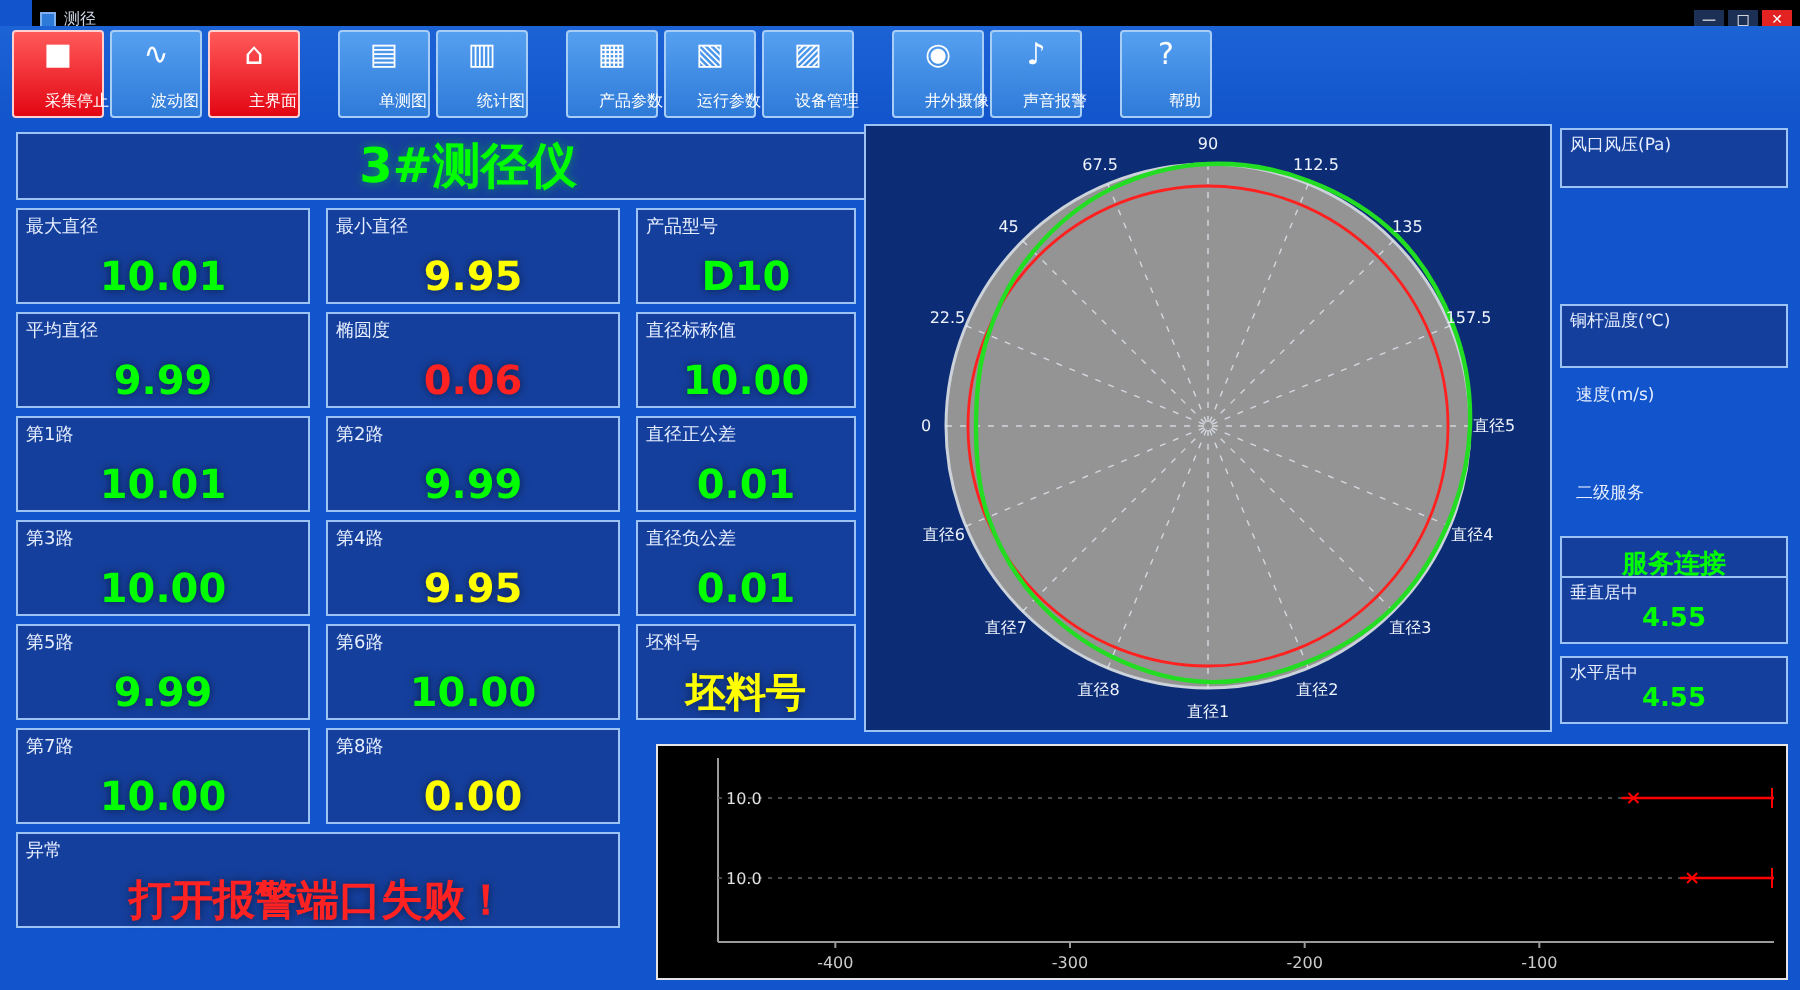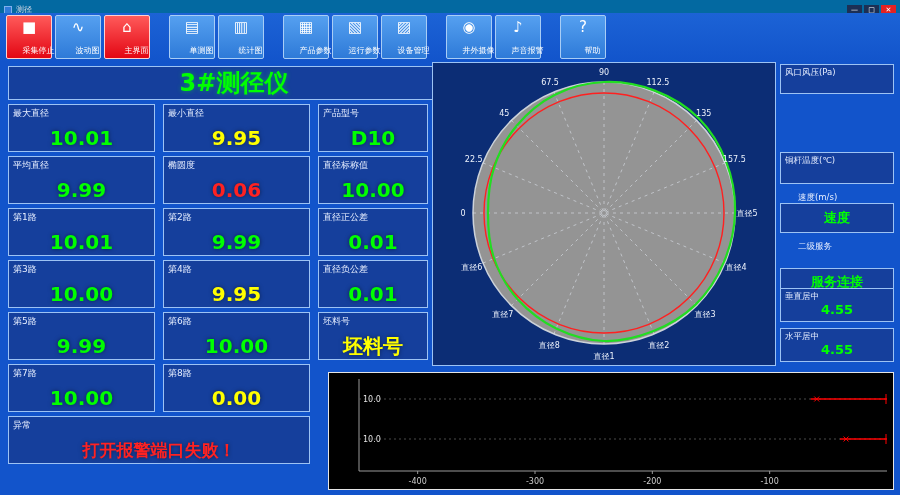--- a/index.html
+++ b/index.html
@@ -1,21 +1,21 @@
 <!DOCTYPE html>
 <html><head>
 <meta charset="utf-8">
 <style>
   * { box-sizing: border-box; margin: 0; padding: 0; }
   html,body { background:#0a0f1e; }
   body { font-family:"DejaVu Sans","Liberation Sans",sans-serif; }
   #app { position:relative; width:900px; height:495px; background:#1254cb; overflow:hidden; }
 
   
-  .titlebar { position:absolute; top:0; left:0; right:0; height:19px; background:#0369a1;
+  .titlebar { position:absolute; top:0; left:16px; right:0; height:19px; background:#000000;
               display:flex; align-items:center; padding:0 4px; color:#cfd6e4; font-size:8px; }
   .app-icon { width:8px; height:8px; background:#2e7ad8; border:1px solid #7fb0ec; margin-right:4px; }
   .win-btns { margin-left:auto; display:flex; gap:2px; }
   .win-btn  { width:15px; height:10px; font-size:7px; line-height:10px; text-align:center;
               color:#fff; background:#1c2f55; cursor:pointer; }
   .win-btn.close { background:#e32222; }
 
   
   .toolbar { position:absolute; top:13px; left:0; right:0; height:49px;
              background:linear-gradient(#1c63d6,#1254cb); display:flex; align-items:flex-start; padding:2px 6px; }
@@ -33,34 +33,34 @@
                  font-size:24px; font-weight:bold; text-shadow:0 0 5px rgba(0,255,0,.4); }
   .grid { position:absolute; left:8px; top:104px; display:grid;
           grid-template-columns:147px 147px 110px; grid-auto-rows:48px; gap:4px 8px; }
   .cell { position:relative; background:#153f9c; border:1px solid #9dc3f4; }
   .cell .cl { position:absolute; top:2px; left:4px; font-size:9px; color:#e6eeff; }
   .cell .cv { position:absolute; inset:0; display:flex; align-items:center; justify-content:center;
               padding-top:8px; font-size:20px; font-weight:bold; text-shadow:0 0 4px rgba(0,0,0,.5);margin-top:12px; }
   .cell.r6c1 { grid-row:6; grid-column:1; }
   .cell.r6c2 { grid-row:6; grid-column:2; }
   .cell.r7   { grid-row:7; grid-column:1 / span 2; }
-  .cell.r7 .cv { font-size:17px; }
+  .cell.r7 .cv { font-size:21px; }
 
   
   .polar-panel { position:absolute; left:432px; top:62px; width:344px; height:304px;
                  background:#0c2d75; border:1px solid #9dc3f4; }
 
   
   .rcol { position:absolute; left:780px; top:62px; width:114px; height:302px; }
   .rbox { position:absolute; left:0; width:114px; background:#153f9c; border:1px solid #9dc3f4;padding-left:24px; }
   .rlabel-in { position:absolute; top:2px; left:4px; font-size:8.5px; color:#e6eeff; }
   .rvalue { position:absolute; inset:0; display:flex; align-items:center; justify-content:center;
             font-size:13px; font-weight:bold; }
   .rvalue.pt { padding-top:8px; }
-  .rext { position:absolute; left:18px; font-size:8.5px; color:#e6eeff; }
+  .rext { position:absolute; left:8px; font-size:8.5px; color:#e6eeff; }
   #rbox0 { top:2px;  height:30px; }
   #rbox1 { top:46px; height:30px; }
   #rbox2 { top:90px; height:32px; }
   #rlabel3 { top:130px; }
   #rbox3 { top:141px; height:30px; }
   #rlabel4 { top:179px; }
   #rbox4 { top:190px; height:28px;margin-top:16px; }
   #rbox5 { top:226px; height:34px; }
   #rbox6 { top:266px; height:34px; }
 
@@ -242,23 +242,20 @@
   </div>
 
   <div class="rcol">
     <div class="rbox" id="rbox0">
       <span class="rlabel-in">风口风压(Pa)</span>
     </div>
     <div class="rbox" id="rbox2">
       <span class="rlabel-in">铜杆温度(℃)</span>
     </div>
     <div class="rext" id="rlabel3">速度(m/s)</div>
-    <div class="rbox" id="rbox3">
-      <span class="rvalue" style="color: rgb(0, 255, 0);">速度</span>
-    </div>
     <div class="rext" id="rlabel4">二级服务</div>
     <div class="rbox" id="rbox4">
       <span class="rvalue" style="color: rgb(0, 255, 0);">服务连接</span>
     </div>
     <div class="rbox" id="rbox5">
       <span class="rlabel-in">垂直居中</span>
       <span class="rvalue pt" style="color: rgb(0, 255, 0);">4.55</span>
     </div>
     <div class="rbox" id="rbox6">
       <span class="rlabel-in">水平居中</span>

